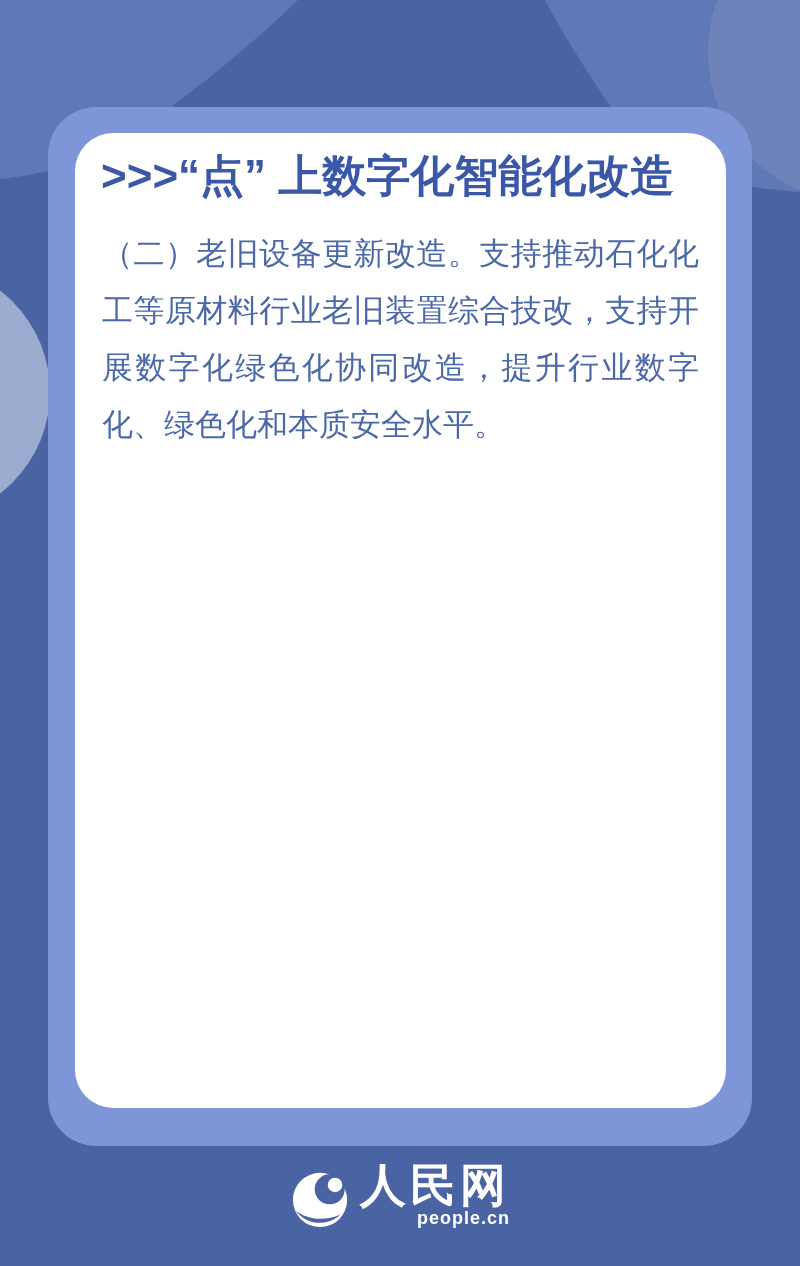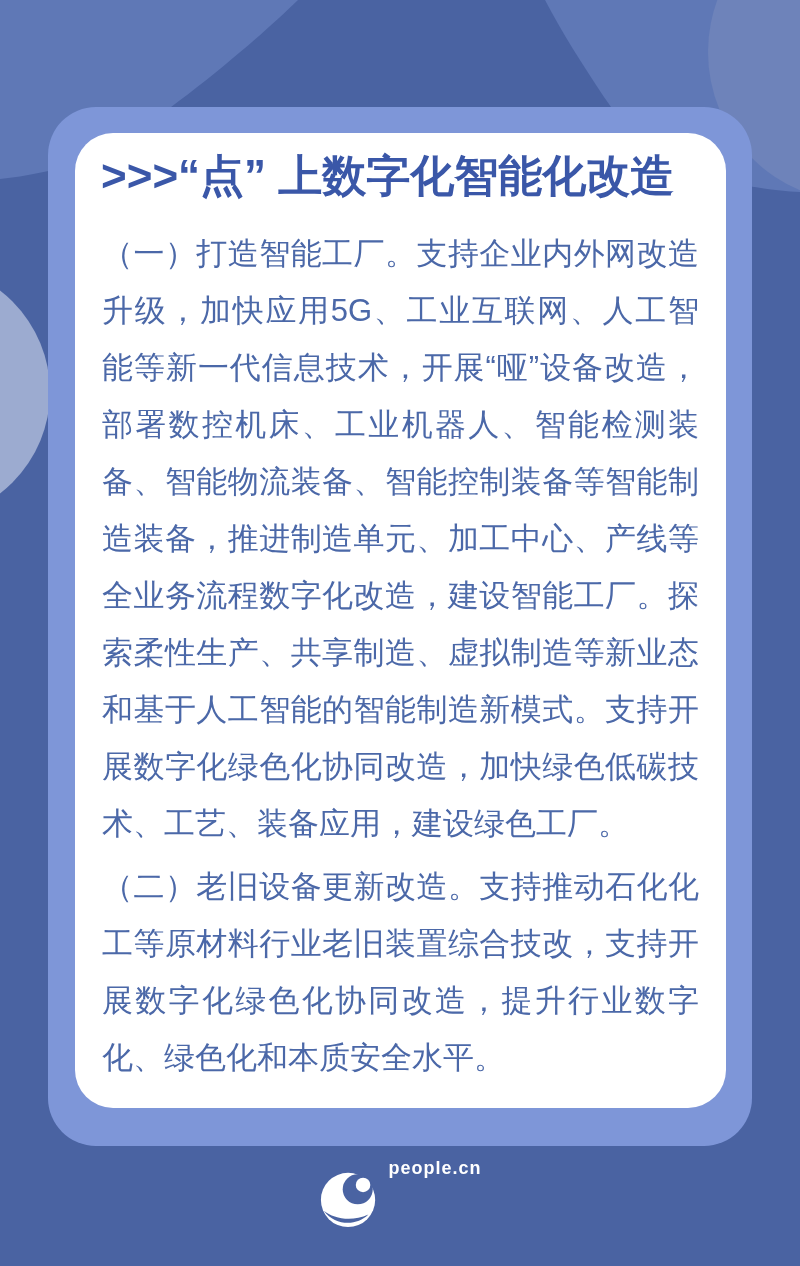--- a/index.html
+++ b/index.html
@@ -79,31 +79,31 @@
     <path class="shape-blob-left" d="M0 0 H298 C255 42 178 106 120 142 C93 159 56 173 0 179 Z"></path>
     <path class="shape-blob-right" d="M545 0 H800 V192 C704 186 644 157 604 97 C584 67 561 31 545 0 Z"></path>
     <circle class="shape-corner-circle" cx="858" cy="52" r="150"></circle>
     <circle class="shape-left-circle" cx="-78" cy="392" r="128"></circle>
   </svg>
 
   <div class="card-outer">
     <div class="card-inner">
       <div class="poster-title">&gt;&gt;&gt;“点” 上数字化智能化改造</div>
       <div class="poster-body">
-        <p>（一）打造智能工厂。支持企业内外网改造升级，加快应用5G、工业互联网、人工智能等新一代信息技术，开展“哑”设备改造，部署数控机床、工业机器人、智能检测装备、智能物流装备、智能控制装备等智能制造装备，推进制造单元、加工中心、产线等全业务流程数字化改造，建设智能工厂。探索柔性生产、共享制造、虚拟制造等新业态和基于人工智能的智能制造新模式。支持开展数字化绿色化协同改造，加快绿色低碳技术、工艺、装备应用，建设绿色工厂。</p>
         <p>（二）老旧设备更新改造。支持推动石化化工等原材料行业老旧装置综合技改，支持开展数字化绿色化协同改造，提升行业数字化、绿色化和本质安全水平。</p>
       </div>
     </div>
   </div>
 
   <div class="footer-brand">
     <svg class="brand-icon" width="62" height="62" viewBox="0 0 64 64" aria-hidden="true">
       <circle cx="31" cy="33" r="28" fill="#ffffff"></circle>
       <circle cx="41" cy="22" r="15.5" fill="#4a63a2"></circle>
       <circle cx="46.5" cy="17.5" r="7.5" fill="#ffffff"></circle>
       <path d="M6 44 C16 52 34 56 52 48 C40 60 18 60 6 44 Z" fill="#4a63a2"></path>
     </svg>
     <div class="brand-text">
+      <div class="brand-cn">人民网</div>
       <div class="brand-en">people.cn</div>
     </div>
   </div>
 
 </div>
 
 </body></html>

